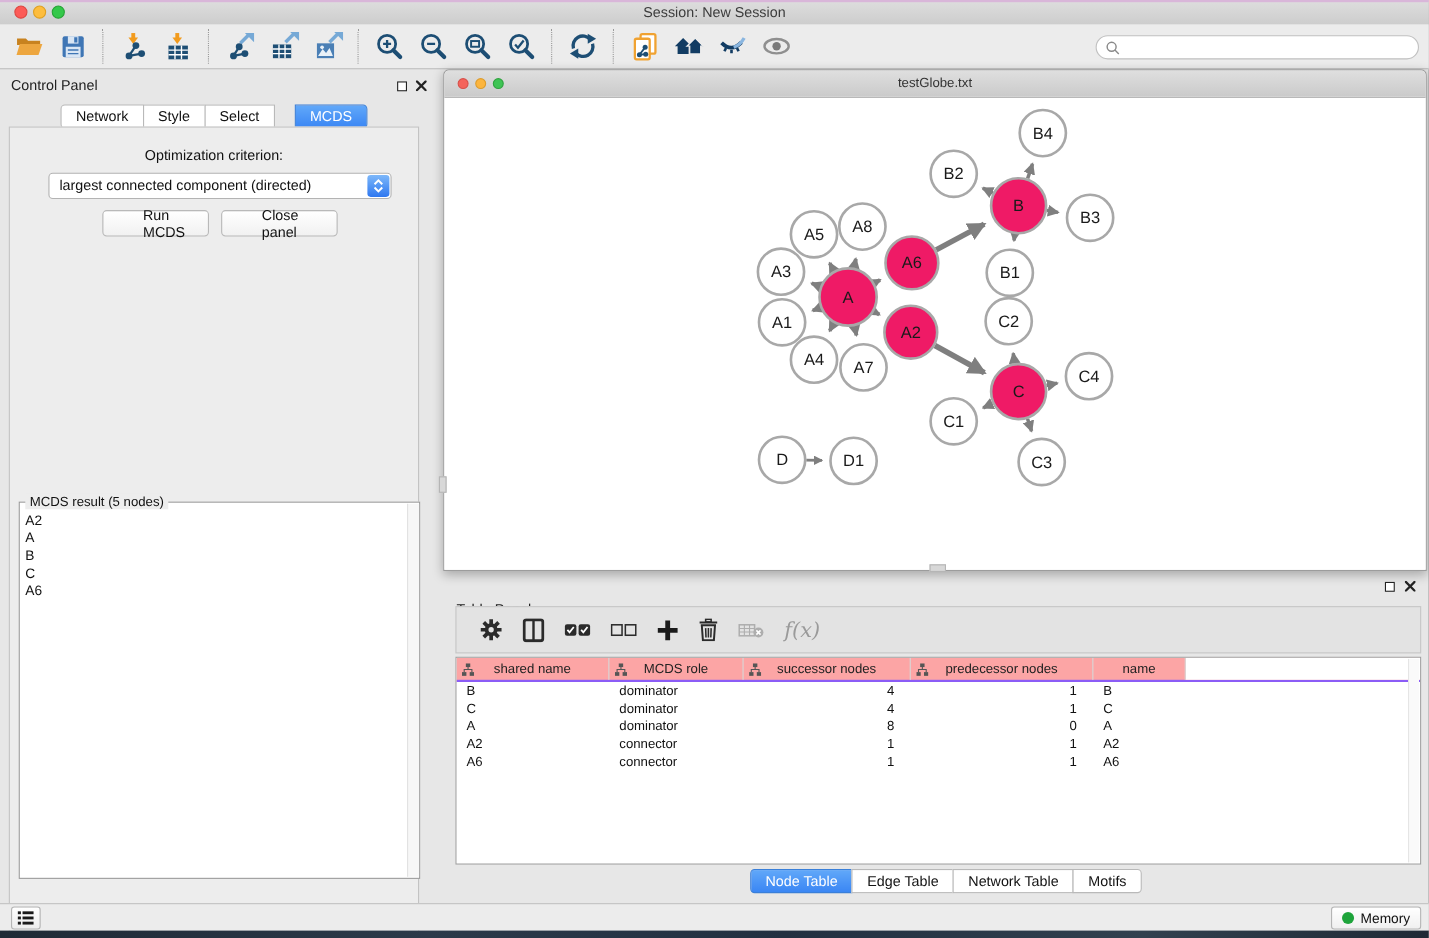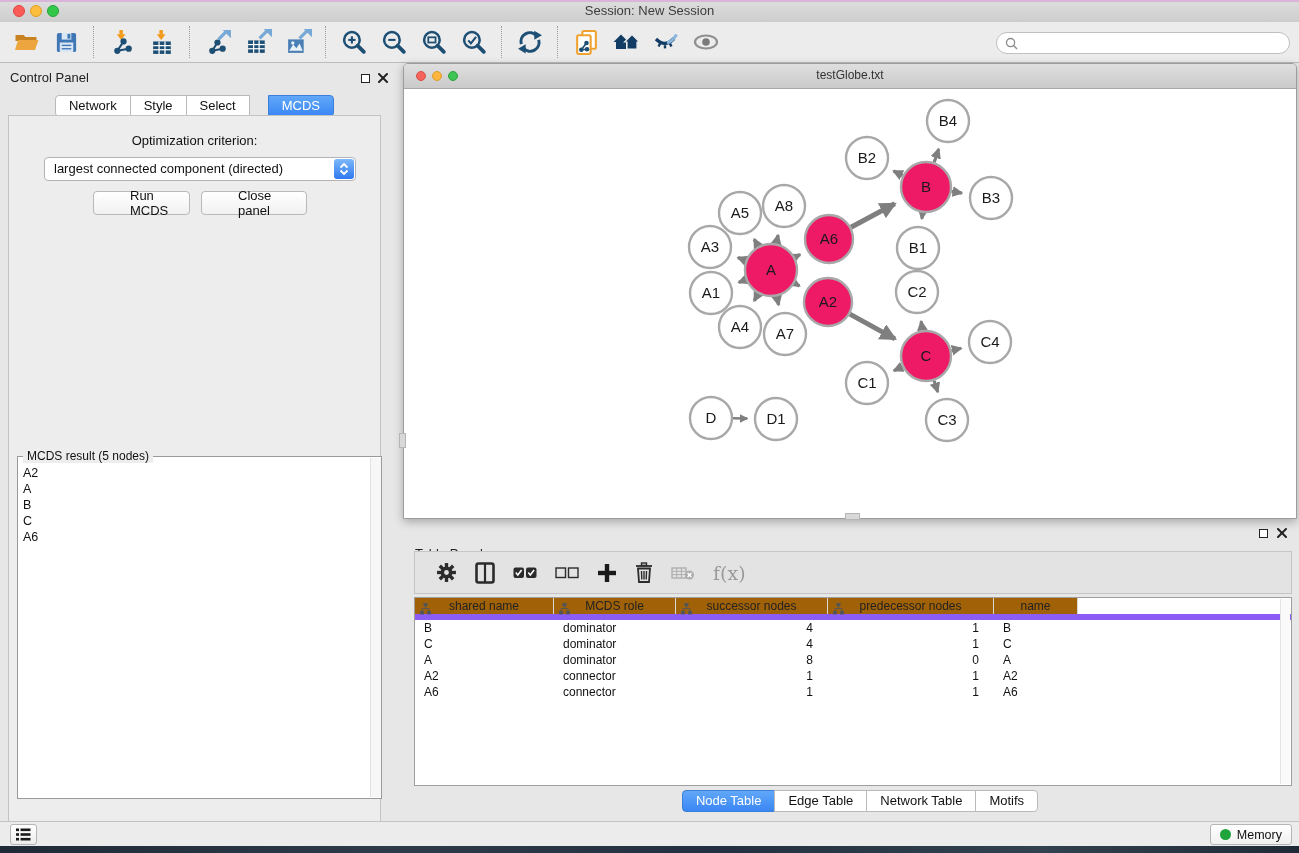--- a/index.html
+++ b/index.html
@@ -65,24 +65,24 @@
   .net-title{position:absolute;left:0;right:0;top:4px;text-align:center;font-size:12px;color:#333;}
   .net-canvas{position:absolute;left:0;top:25px;right:0;bottom:0;background:#fff;overflow:hidden;}
   .grip{position:absolute;background:#d8d8d8;border:1px solid #b5b5b5;box-sizing:border-box;}
   
   .tp-title{position:absolute;left:415px;top:525px;font-size:13px;color:#222;margin-top:21px;}
   .tp-float{left:1257px;top:527px;}
   .tp-close{left:1276px;top:527px;}
   .tp-toolbar{position:absolute;left:414px;top:551px;width:878px;height:43px;background:#e3e3e3;
     border:1px solid #c6c6c6;box-sizing:border-box;display:flex;align-items:center;padding-left:12px;}
   .tpi{height:26px;margin:0 9px;display:flex;align-items:center;justify-content:center;}
-  .fx{font-family:"DejaVu Serif",serif;font-size:19px;color:#9a9a9a;}
+  .fx{font-family:"DejaVu Serif",serif;font-style:italic;font-size:19px;color:#9a9a9a;}
   .tp-table{position:absolute;left:414px;top:597px;width:878px;height:189px;background:#fff;
     border:1px solid #9f9f9f;box-sizing:border-box;overflow:hidden;}
-  .th-row{display:flex;height:22px;background:#a16207;border-bottom:6px solid #8b5cf6;box-sizing:border-box;}
+  .th-row{display:flex;height:22px;background:#fca5a5;border-bottom:2px solid #8b5cf6;box-sizing:border-box;}
   .th-cell{position:relative;display:flex;align-items:center;justify-content:center;
     font-size:12px;color:#222;border-right:1px solid #d8d8d8;box-sizing:border-box;}
   .th-cell .colicon{position:absolute;left:5px;top:5px;}
   .th-fill{flex:1;background:#fff;}
   .tr-row{display:flex;height:16px;font-size:12px;color:#111;}
   .td-cell{box-sizing:border-box;line-height:16px;white-space:nowrap;overflow:hidden;}
   .tp-scroll{position:absolute;right:1px;top:1px;bottom:1px;width:9px;background:#fafafa;border-left:1px solid #e5e5e5;}
   .tp-tabs{position:absolute;left:403px;top:790px;width:896px;display:flex;justify-content:center;}
   
   .statusbar{position:absolute;left:0;top:821px;width:1299px;height:25px;background:#ececec;border-top:1px solid #c2c2c2;box-sizing:border-box;text-align:center;}

